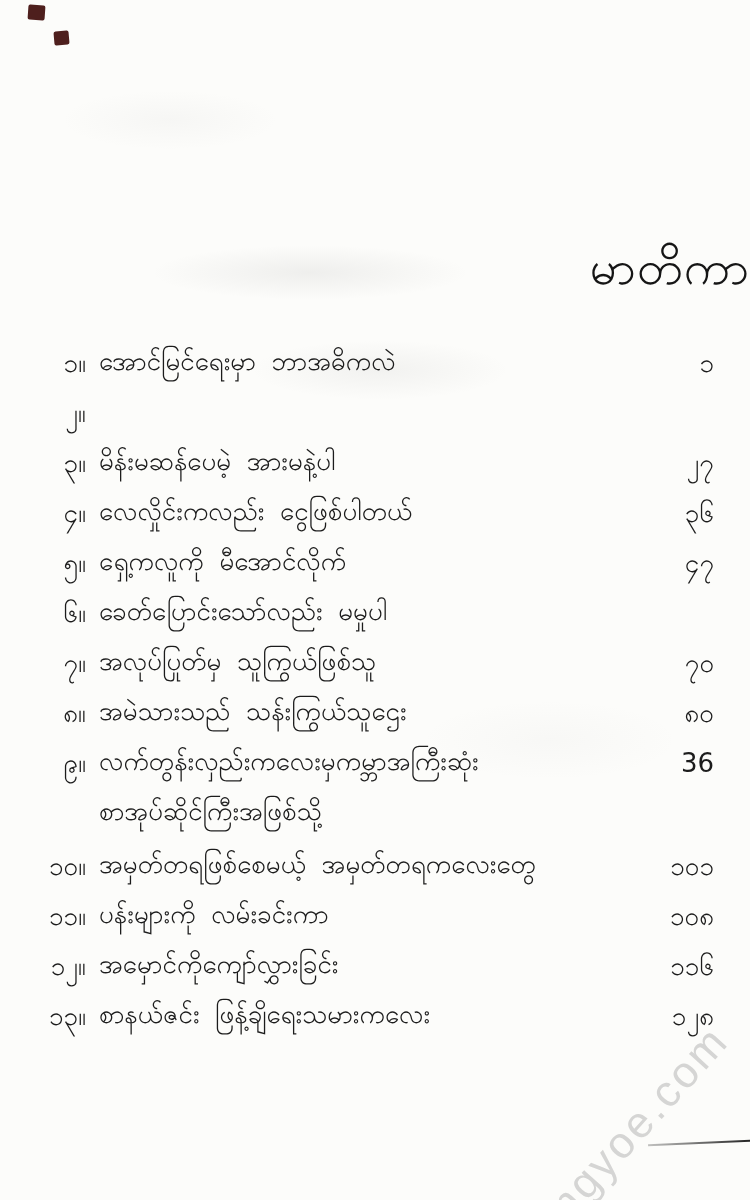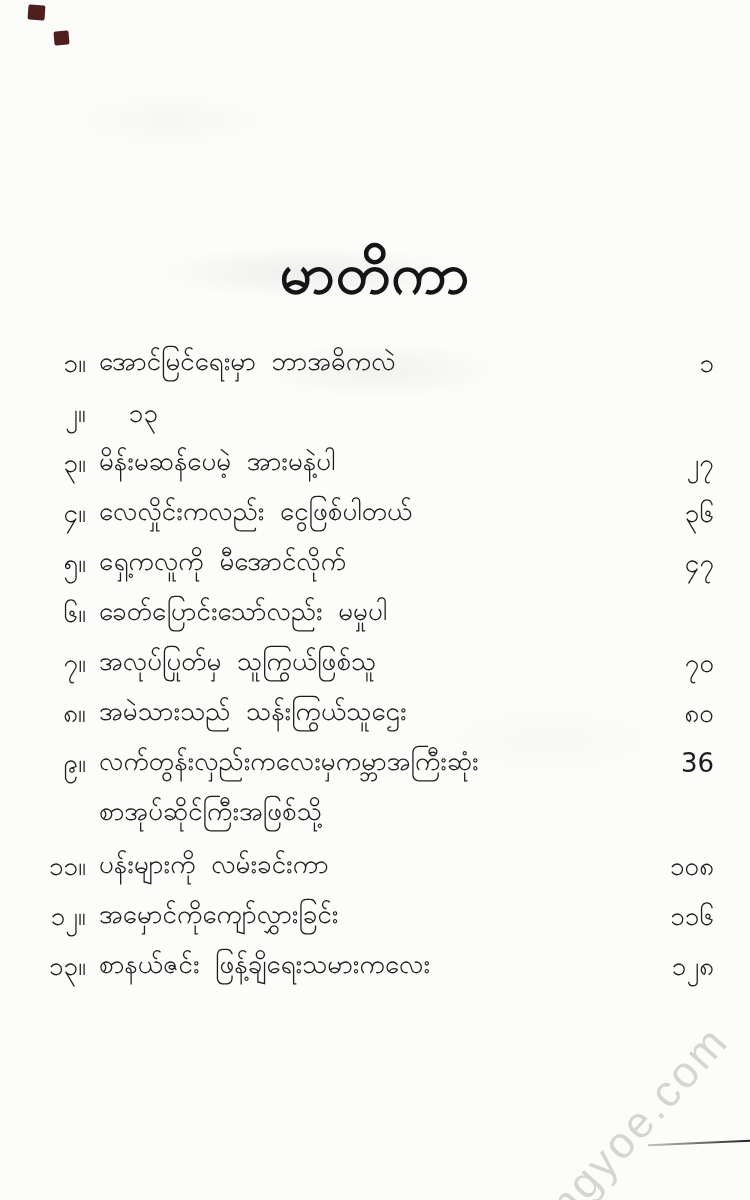--- a/index.html
+++ b/index.html
@@ -38,23 +38,23 @@
     border-radius: 2px;
   }
   .ink-mark.m1 { left: 28px; top: 5px;  width: 17px; height: 15px; transform: rotate(4deg); }
   .ink-mark.m2 { left: 54px; top: 31px; width: 15px; height: 14px; transform: rotate(-5deg); }
 
   .page-title {
     position: absolute;
     top: 238px;
     left: 0;
     width: 100%;
-    text-align: center;
-    font-size: 56px;
-    font-weight: bold;
+    text-align: right;
+    font-size: 47px;
+    font-weight: normal;
     letter-spacing: 1px;
     color: #151515;
   }
 
   .toc {
     position: absolute;
     top: 338px;
     left: 0;
     width: 750px;
     padding: 0;
@@ -129,21 +129,20 @@
   <div class="toc">
 
     <div class="row">
       <span class="num">၁။</span>
       <span class="title">အောင်မြင်ရေးမှာ ဘာအဓိကလဲ</span>
       <span class="pg">၁</span>
     </div>
 
     <div class="row">
       <span class="num">၂။</span>
-      <span class="pg">၁၃</span>
     </div>
 
     <div class="row">
       <span class="num">၃။</span>
       <span class="title">မိန်းမဆန်ပေမဲ့ အားမနဲ့ပါ</span>
       <span class="pg">၂၇</span>
     </div>
 
     <div class="row">
       <span class="num">၄။</span>
@@ -179,20 +178,25 @@
       <span class="title">လက်တွန်းလှည်းကလေးမှကမ္ဘာအကြီးဆုံး</span>
       <span class="pg">36</span>
     </div>
 
     <div class="row gap-after">
       <span class="num"></span>
       <span class="title">စာအုပ်ဆိုင်ကြီးအဖြစ်သို့</span>
       <span class="pg"></span>
     </div>
 
+    <div class="row">
+      <span class="num">၁၀။</span>
+      <span class="title">အမှတ်တရဖြစ်စေမယ့် အမှတ်တရကလေးတွေ</span>
+      <span class="pg">၁၀၁</span>
+    </div>
 
     <div class="row">
       <span class="num">၁၁။</span>
       <span class="title">ပန်းများကို လမ်းခင်းကာ</span>
       <span class="pg">၁၀၈</span>
     </div>
 
     <div class="row">
       <span class="num">၁၂။</span>
       <span class="title">အမှောင်ကိုကျော်လွှားခြင်း</span>

